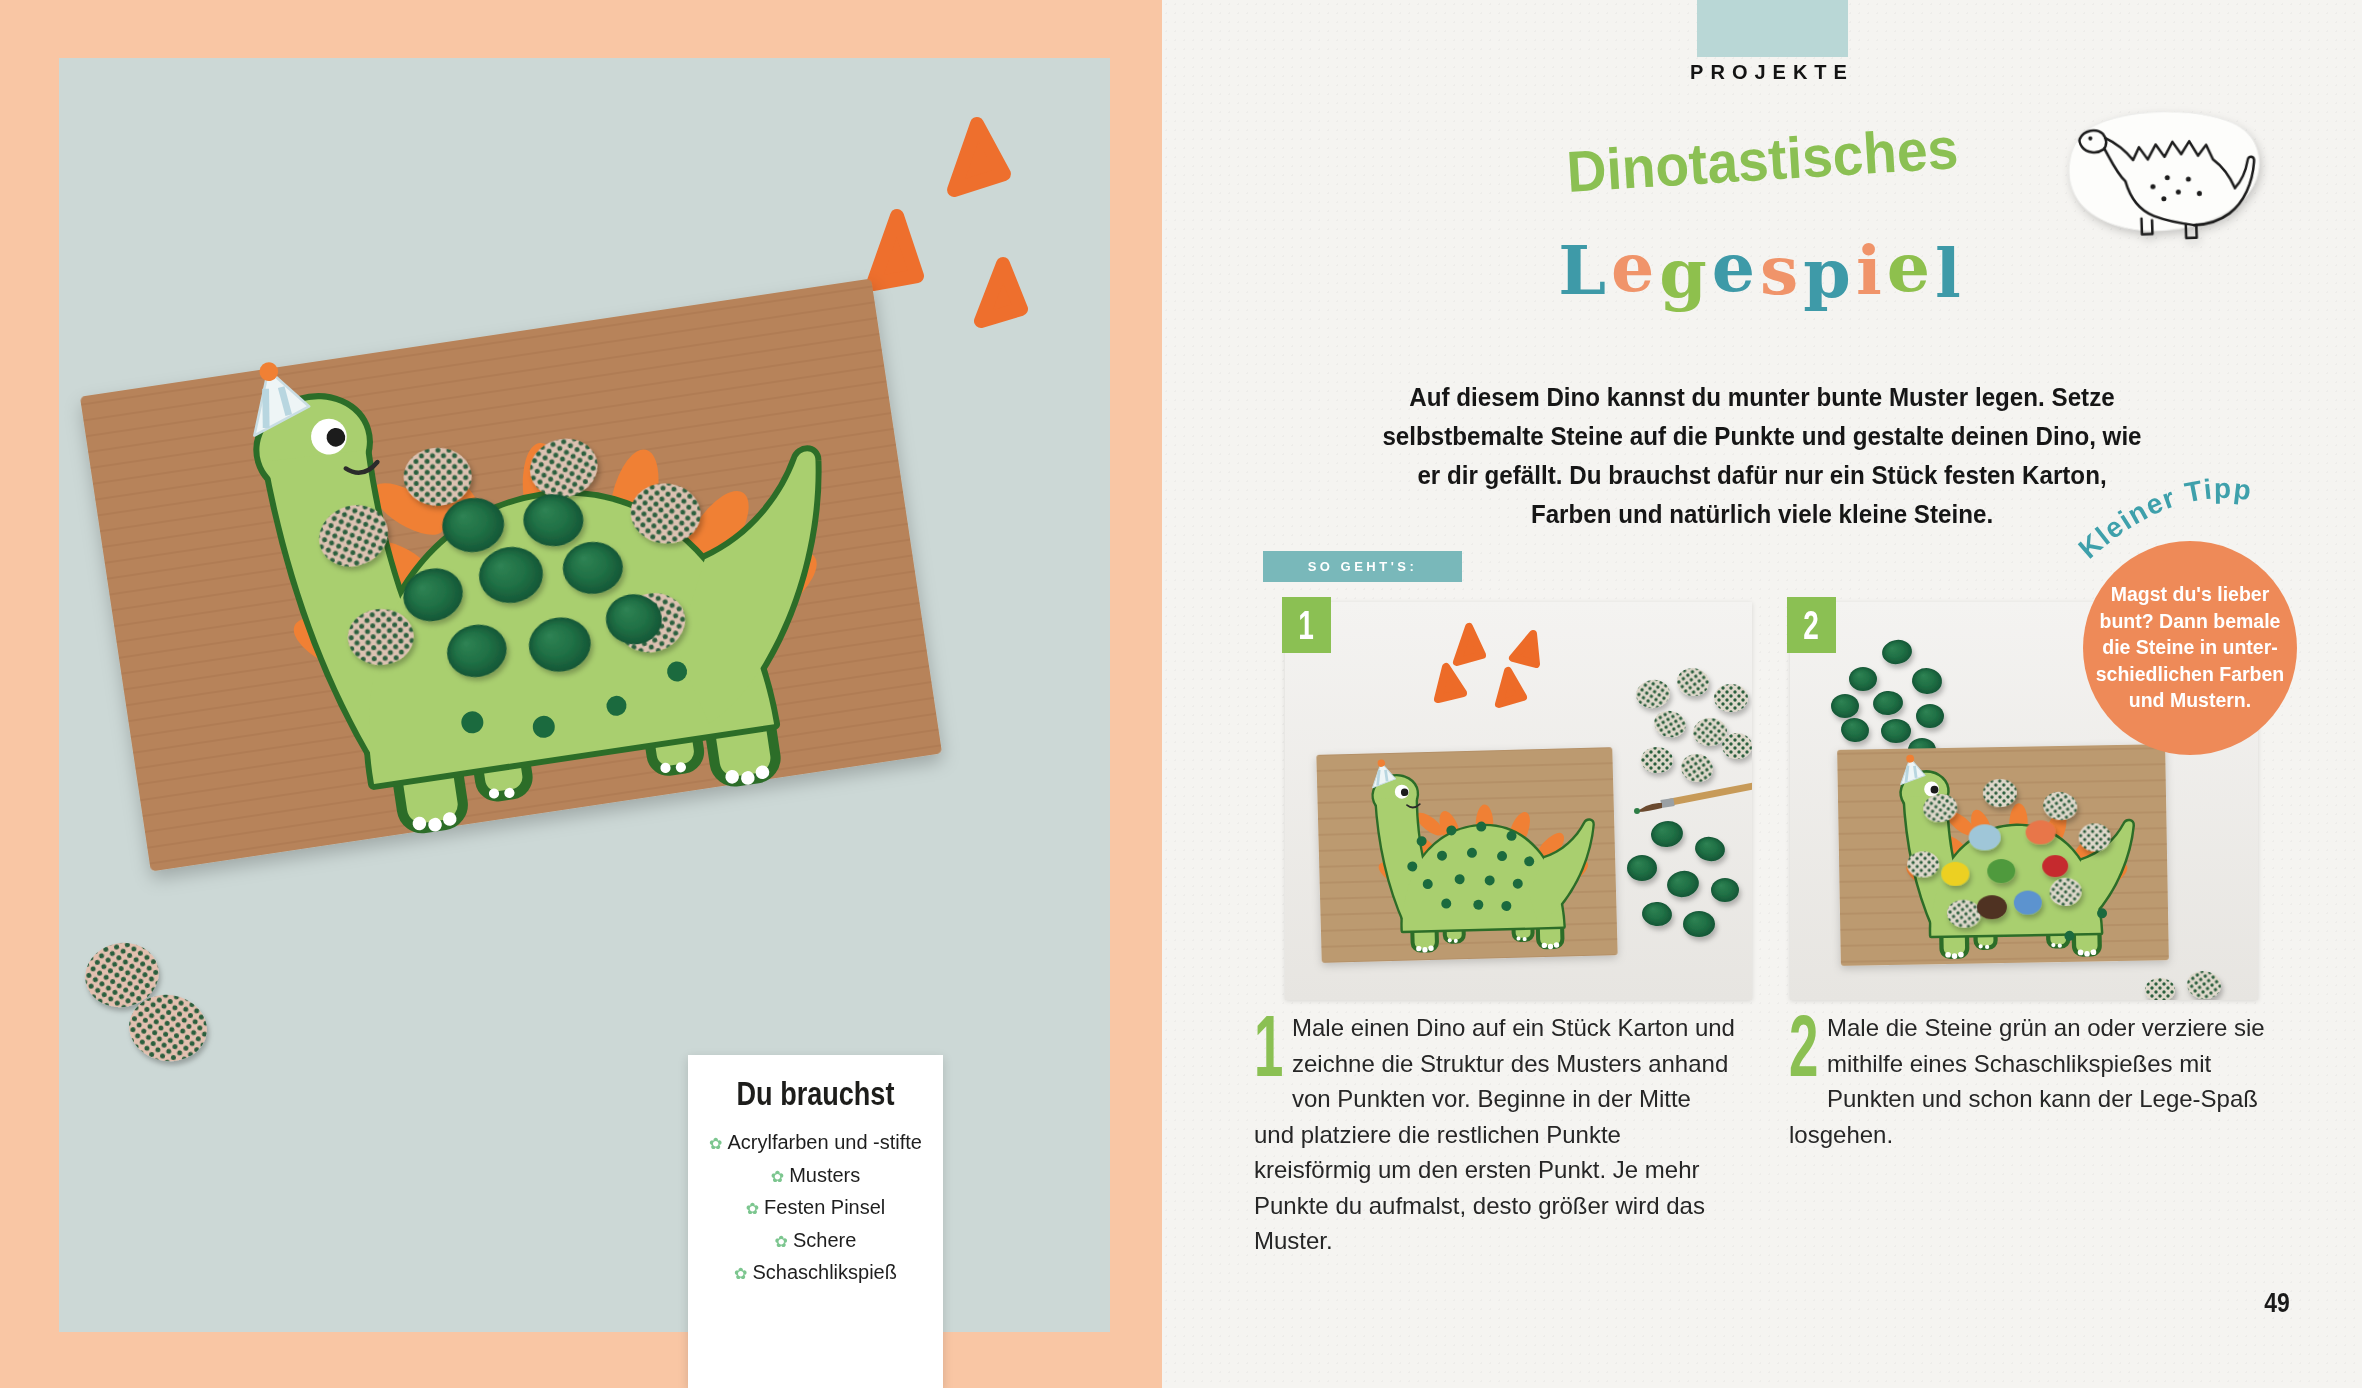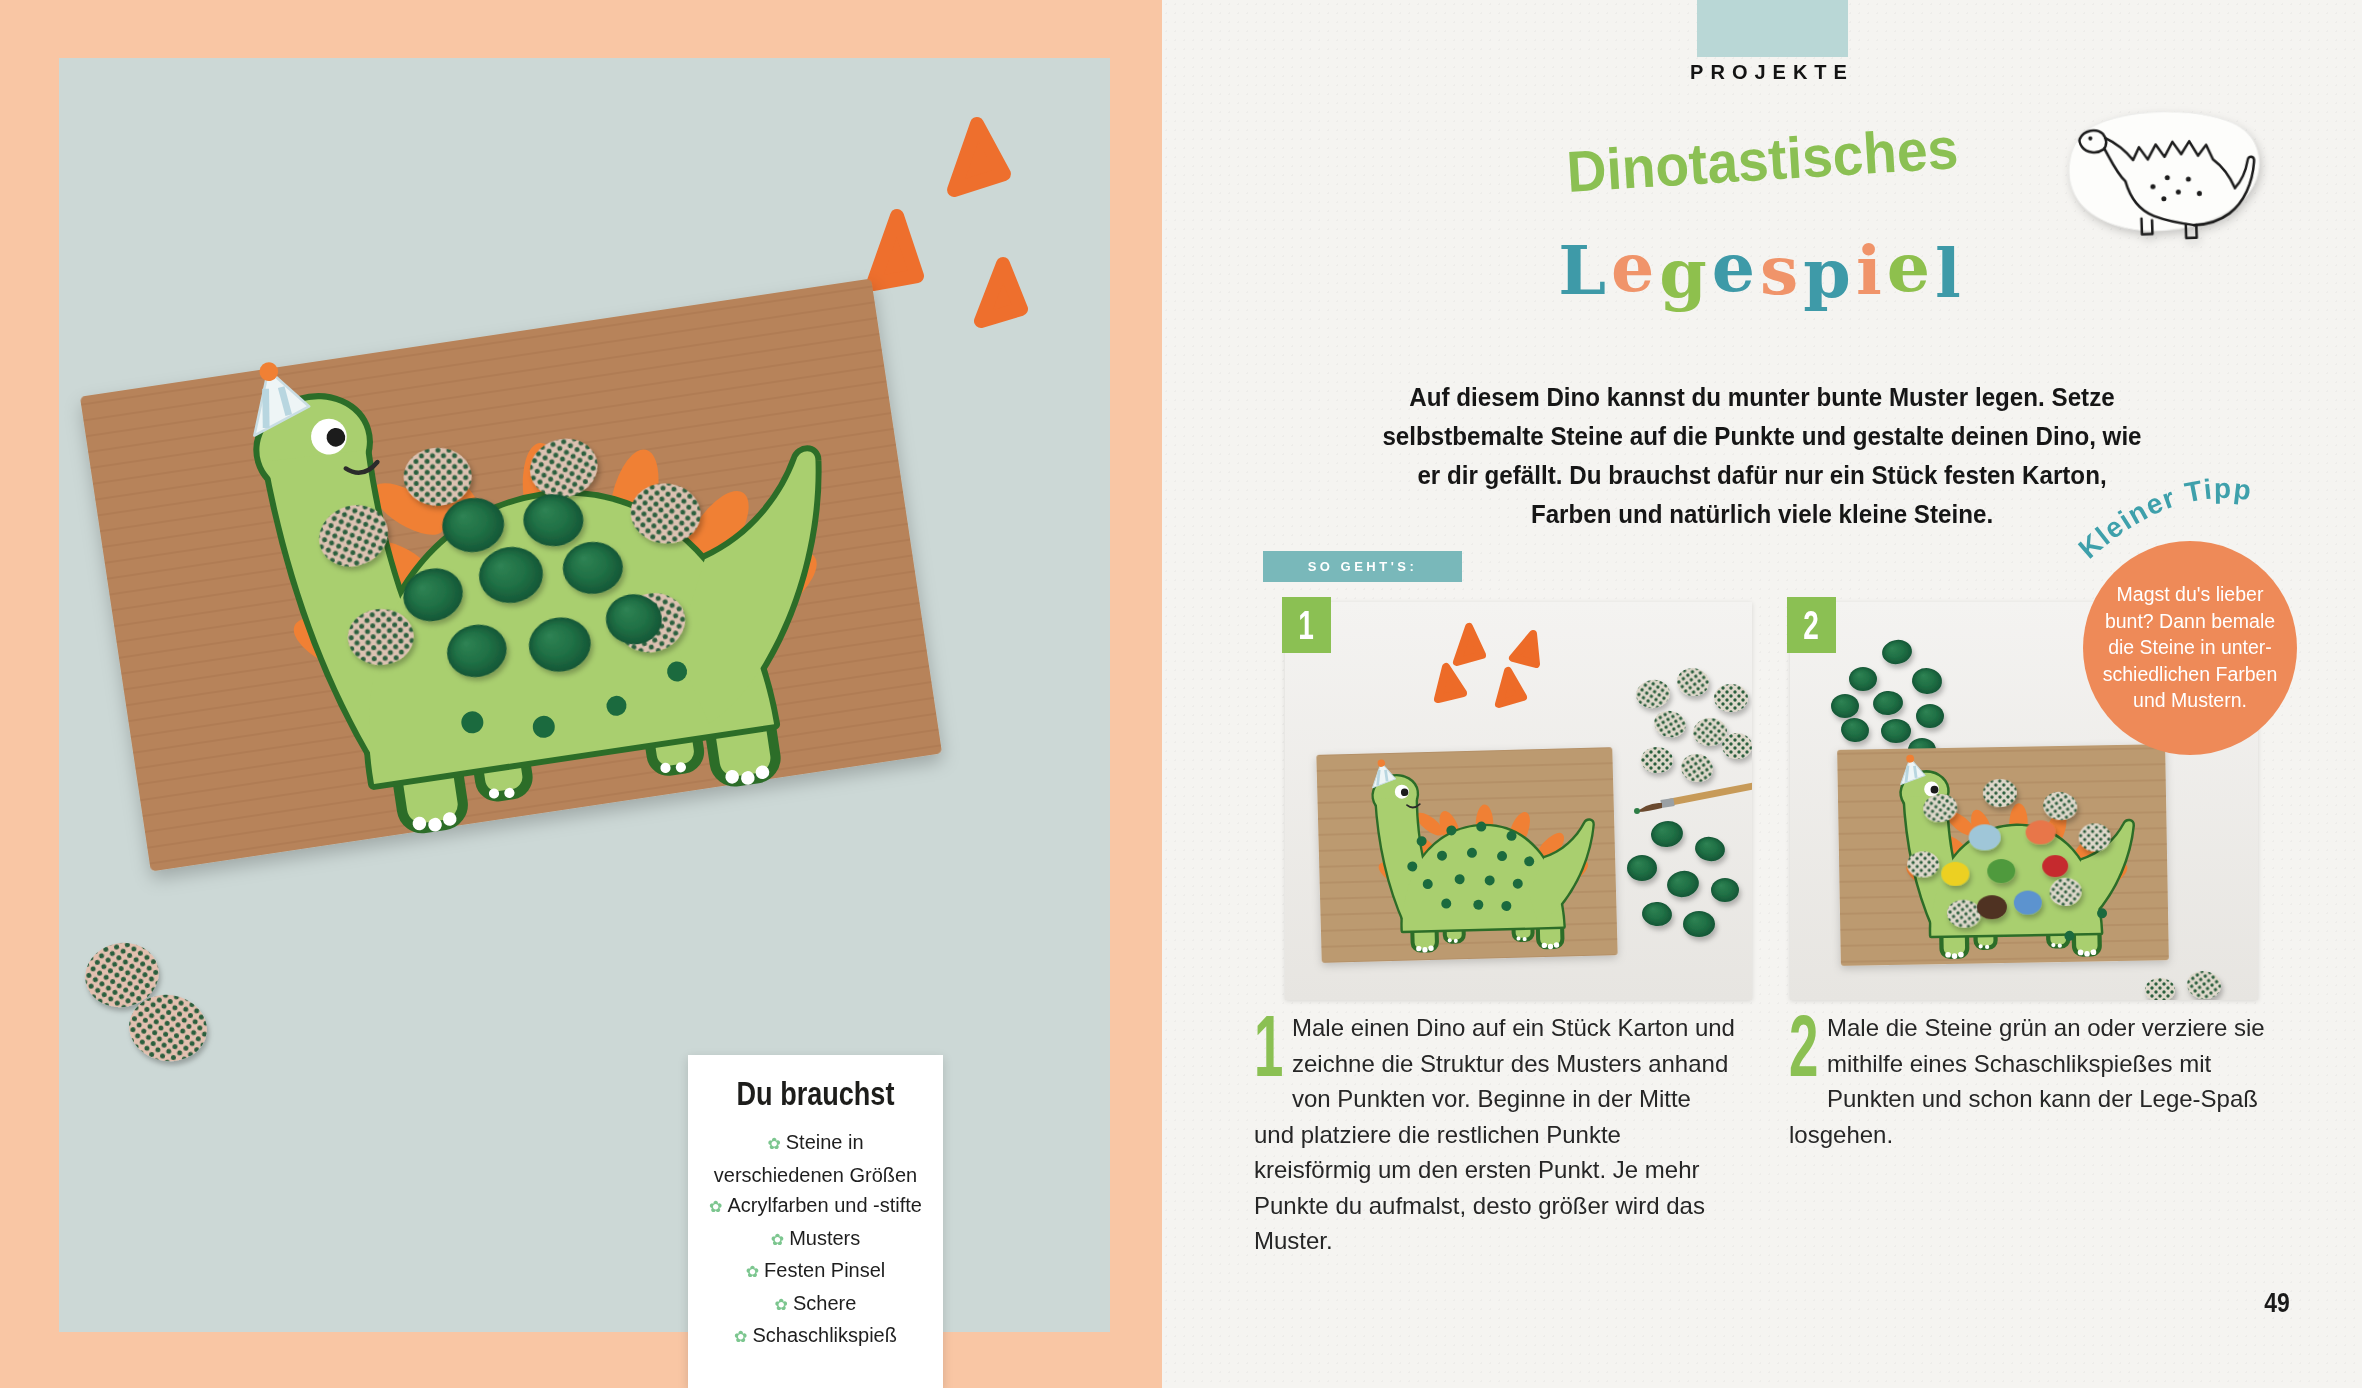--- a/index.html
+++ b/index.html
@@ -45,21 +45,21 @@
     color:#fff;transform:scaleX(.7);}
   #step1-num{left:120px;top:597px;}
   #step2-num{left:625px;top:597px;}
   .photo{box-shadow:0 1px 5px rgba(0,0,0,.12);}
   #photo1{left:123px;top:602px;width:467px;height:398px;}
   #photo2{left:628px;top:602px;width:468px;height:398px;}
   #tip-arc{left:905px;top:470px;width:260px;height:115px;z-index:7;}
   #tip-circle{left:921px;top:541px;width:214px;height:214px;border-radius:50%;
     background:#ee8a58;z-index:6;text-align:center;box-sizing:border-box;
     padding-top:40px;}
-  #tip-circle div{font-size:19.5px;line-height:26.5px;font-weight:normal;color:#ffffff;}
+  #tip-circle div{font-size:19.5px;line-height:26.5px;font-weight:bold;color:#ffffff;}
   .step-text{font-size:24px;line-height:35.5px;color:#262626;}
   #step1-text{left:92px;top:1010px;width:482px;}
   #step2-text{left:627px;top:1010px;width:496px;}
   .dropcap{float:left;width:34px;height:72px;font-size:88px;line-height:72px;
     font-weight:bold;color:#8bc053;transform:scaleX(.6);transform-origin:left center;
     margin-right:4px;}
   #page-number{left:1085px;top:1288px;width:60px;text-align:center;font-size:27px;
     font-weight:bold;color:#1a1a1a;transform:scaleX(.85);}
 </style>
 </head>
@@ -212,21 +212,20 @@
       <g filter="url(#stSh)">
         <ellipse cx="63" cy="917" rx="37" ry="32" fill="url(#dotsPink)" transform="rotate(-12 63 917)"></ellipse>
         <ellipse cx="109" cy="970" rx="39" ry="33" fill="url(#dotsPink)" transform="rotate(8 109 970)"></ellipse>
       </g>
     </svg>
   </div>
 
   <div id="materials-box" class="abs">
     <div id="materials-title">Du brauchst</div>
     <ul id="materials-list">
-        <li class="mat-item"><span class="mat-bullet">✿</span><span>Steine in verschiedenen Größen</span></li>
         <li class="mat-item"><span class="mat-bullet">✿</span><span>Acrylfarben und -stifte</span></li>
         <li class="mat-item"><span class="mat-bullet">✿</span><span>Musters</span></li>
         <li class="mat-item"><span class="mat-bullet">✿</span><span>Festen Pinsel</span></li>
         <li class="mat-item"><span class="mat-bullet">✿</span><span>Schere</span></li>
         <li class="mat-item"><span class="mat-bullet">✿</span><span>Schaschlikspieß</span></li>
       </ul>
   </div>
 </div>
 
 <div id="right-page" class="abs">

